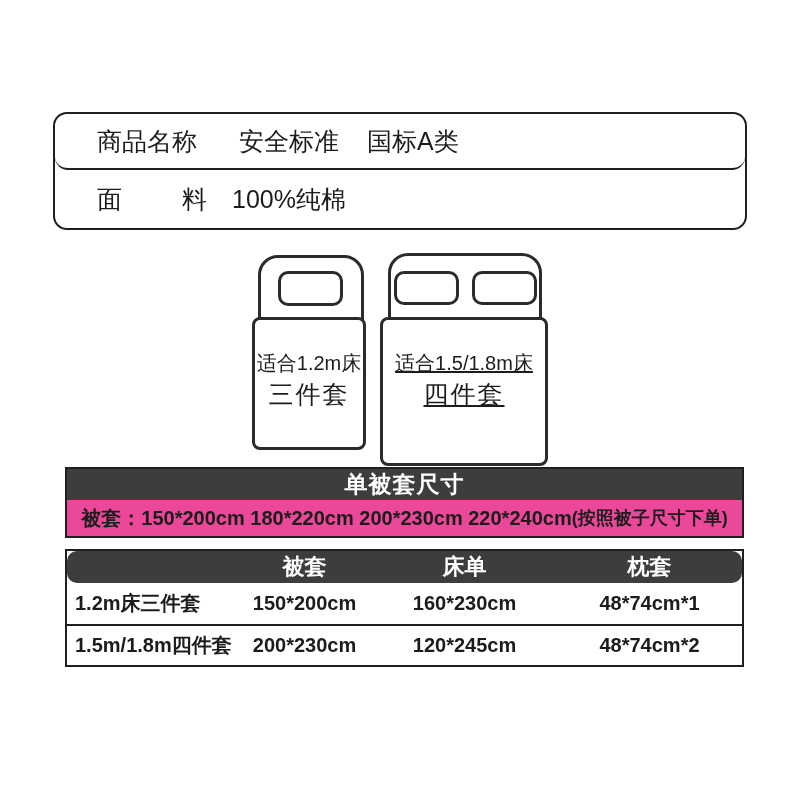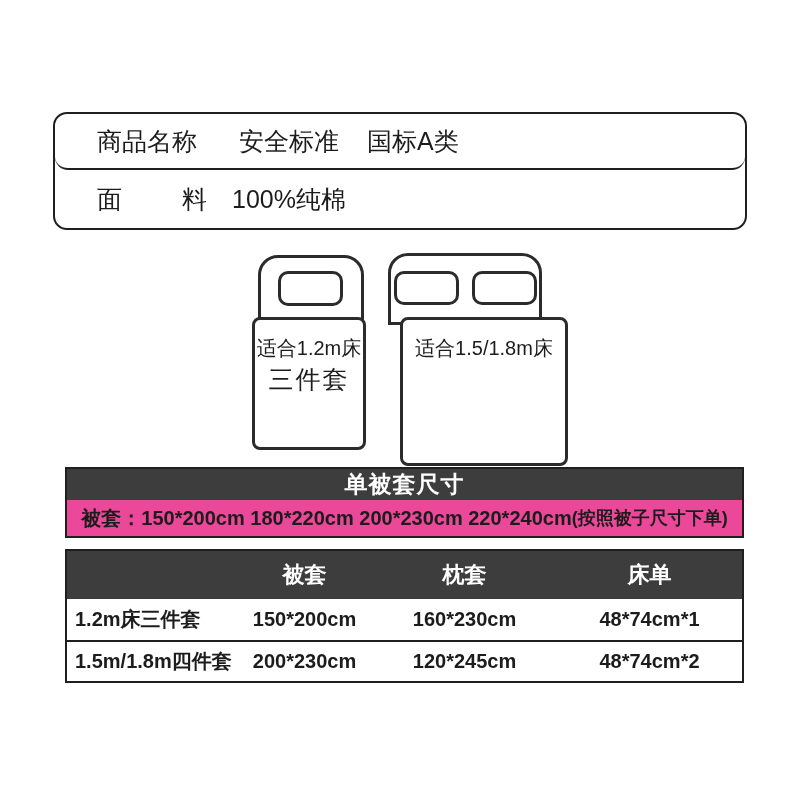--- a/index.html
+++ b/index.html
@@ -52,24 +52,24 @@
   .headboard { border-radius: 20px 20px 0 0; z-index: 1; }
   .hb-single { left: 258px; top: 255px; width: 106px; height: 70px; }
   .hb-double { left: 388px; top: 253px; width: 154px; height: 72px; }
   .pillow { border-radius: 10px; z-index: 3; }
   .pl-single   { left: 278px; top: 271px; width: 65px; height: 35px; }
   .pl-double-1 { left: 394px; top: 271px; width: 65px; height: 34px; }
   .pl-double-2 { left: 472px; top: 271px; width: 65px; height: 34px; }
   .bed-body {
     border-radius: 8px; z-index: 2;
     display: flex; flex-direction: column; align-items: center;
-    padding-top: 14px;
+    padding-top: 29px;
   }
   .bb-single { left: 252px; top: 317px; width: 114px; height: 133px; }
-  .bb-double { left: 400px; top: 317px; width: 168px; height: 149px; }
+  .bb-double { left: 380px; top: 317px; width: 168px; height: 149px; text-decoration: underline; }
   .bed-fit { font-size: 20px; font-weight: 500; line-height: 28px; white-space: nowrap; }
   .bed-set { font-size: 25px; font-weight: 500; line-height: 34px; margin-top: 0; letter-spacing: 2px; }
 
   
   .duvet-block {
     position: absolute;
     left: 65px; top: 467px;
     width: 679px;
     border: 2px solid #1f1f1f;
     background: #ffffff;
@@ -100,22 +100,23 @@
     width: 679px;
     border: 2px solid #1f1f1f;
     background: #ffffff;
   }
   .st-grid {
     display: grid;
     grid-template-columns: 170px 135px 185px 185px;
     align-items: center;
   }
   .st-header {
-    height: 48px;
+    height: 32px;
     background: #3d3d3d;
+    border-radius: 10px;
   }
   .st-header .st-cell {
     color: #ffffff;
     font-size: 22px;
     font-weight: 600;
     text-align: center;
   }
   .st-row {
     height: 41px;
     background: #ffffff;
@@ -149,37 +150,38 @@
   <div class="bed-part bed-body bb-single">
     <div class="bed-fit">适合1.2m床</div>
     <div class="bed-set">三件套</div>
   </div>
 
   <div class="bed-part headboard hb-double"></div>
   <div class="bed-part pillow pl-double-1"></div>
   <div class="bed-part pillow pl-double-2"></div>
   <div class="bed-part bed-body bb-double">
     <div class="bed-fit">适合1.5/1.8m床</div>
+    <div class="bed-set">四件套</div>
   </div>
 
   <div class="duvet-block">
     <div class="db-title">单被套尺寸</div>
     <div class="db-row">
       <span class="db-label">被套：</span>
       <span class="db-sizes">150*200cm 180*220cm 200*230cm 220*240cm</span>
       <span class="db-note">(按照被子尺寸下单)</span>
     </div>
   </div>
 
   <div class="size-table">
     <div class="st-grid st-header">
       <div class="st-cell"></div>
       <div class="st-cell">被套</div>
+      <div class="st-cell">床单</div>
       <div class="st-cell">枕套</div>
-      <div class="st-cell">床单</div>
     </div>
     <div class="st-grid st-row">
       <div class="st-cell name">1.2m床三件套</div>
       <div class="st-cell">150*200cm</div>
       <div class="st-cell">160*230cm</div>
       <div class="st-cell">48*74cm*1</div>
     </div>
     <div class="st-grid st-row">
       <div class="st-cell name">1.5m/1.8m四件套</div>
       <div class="st-cell">200*230cm</div>

